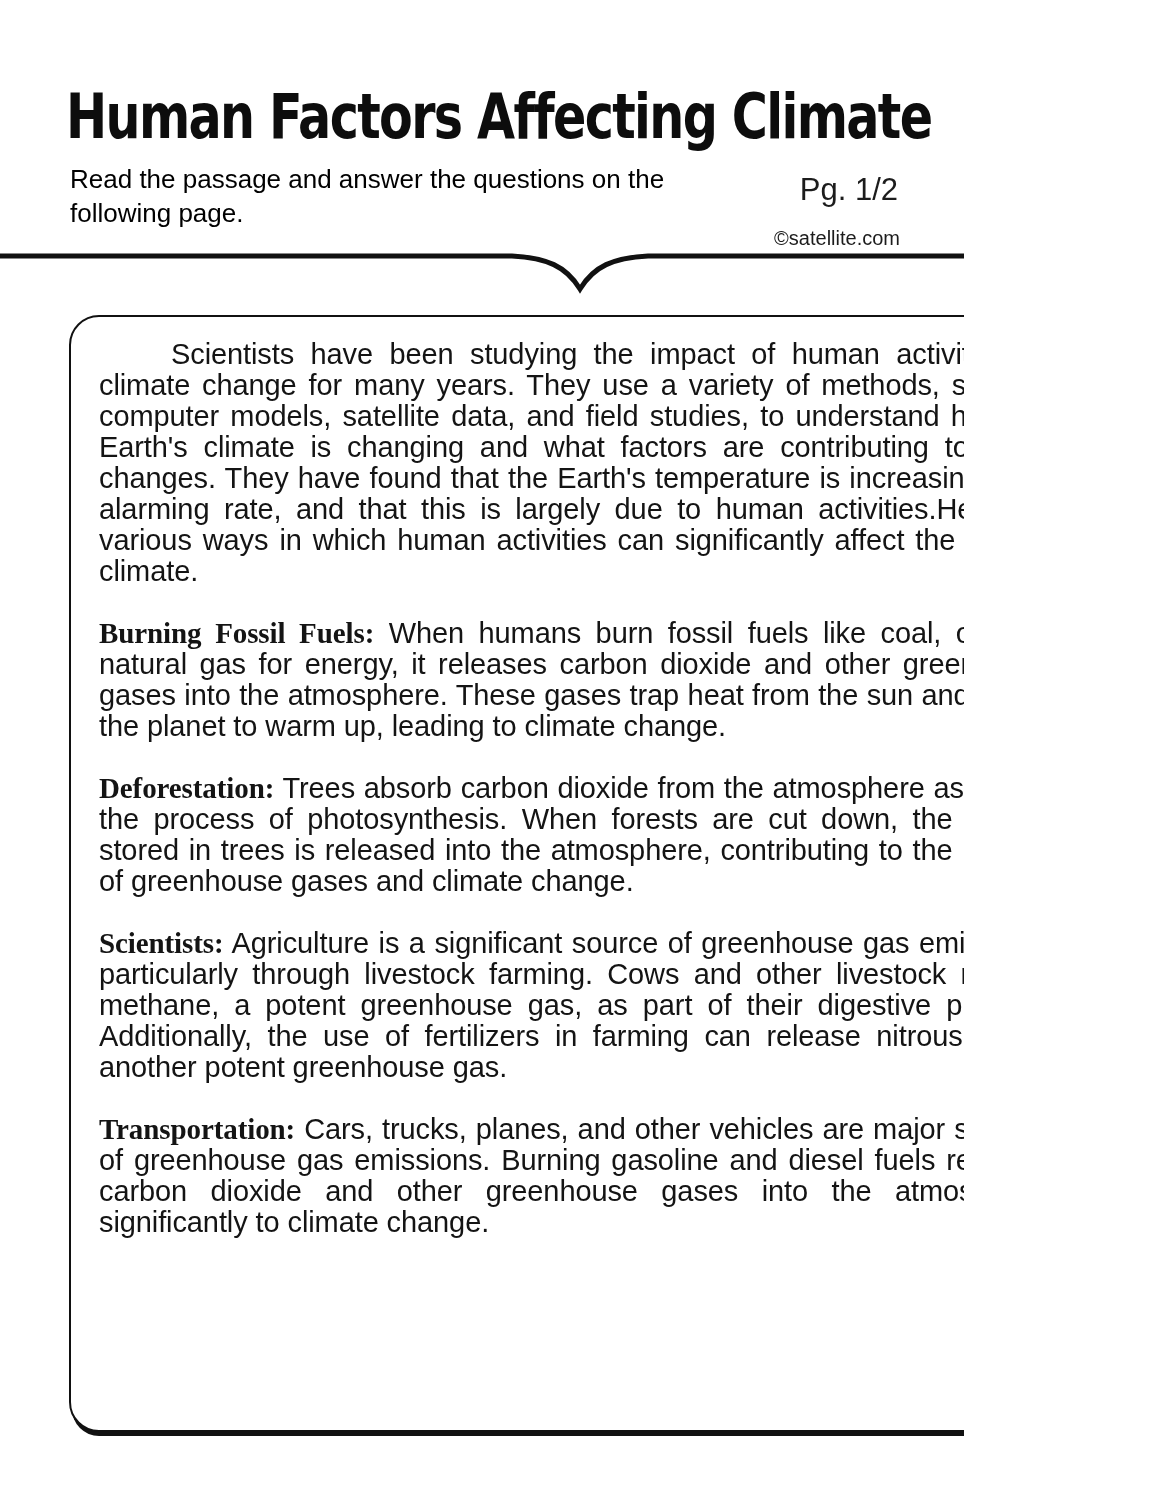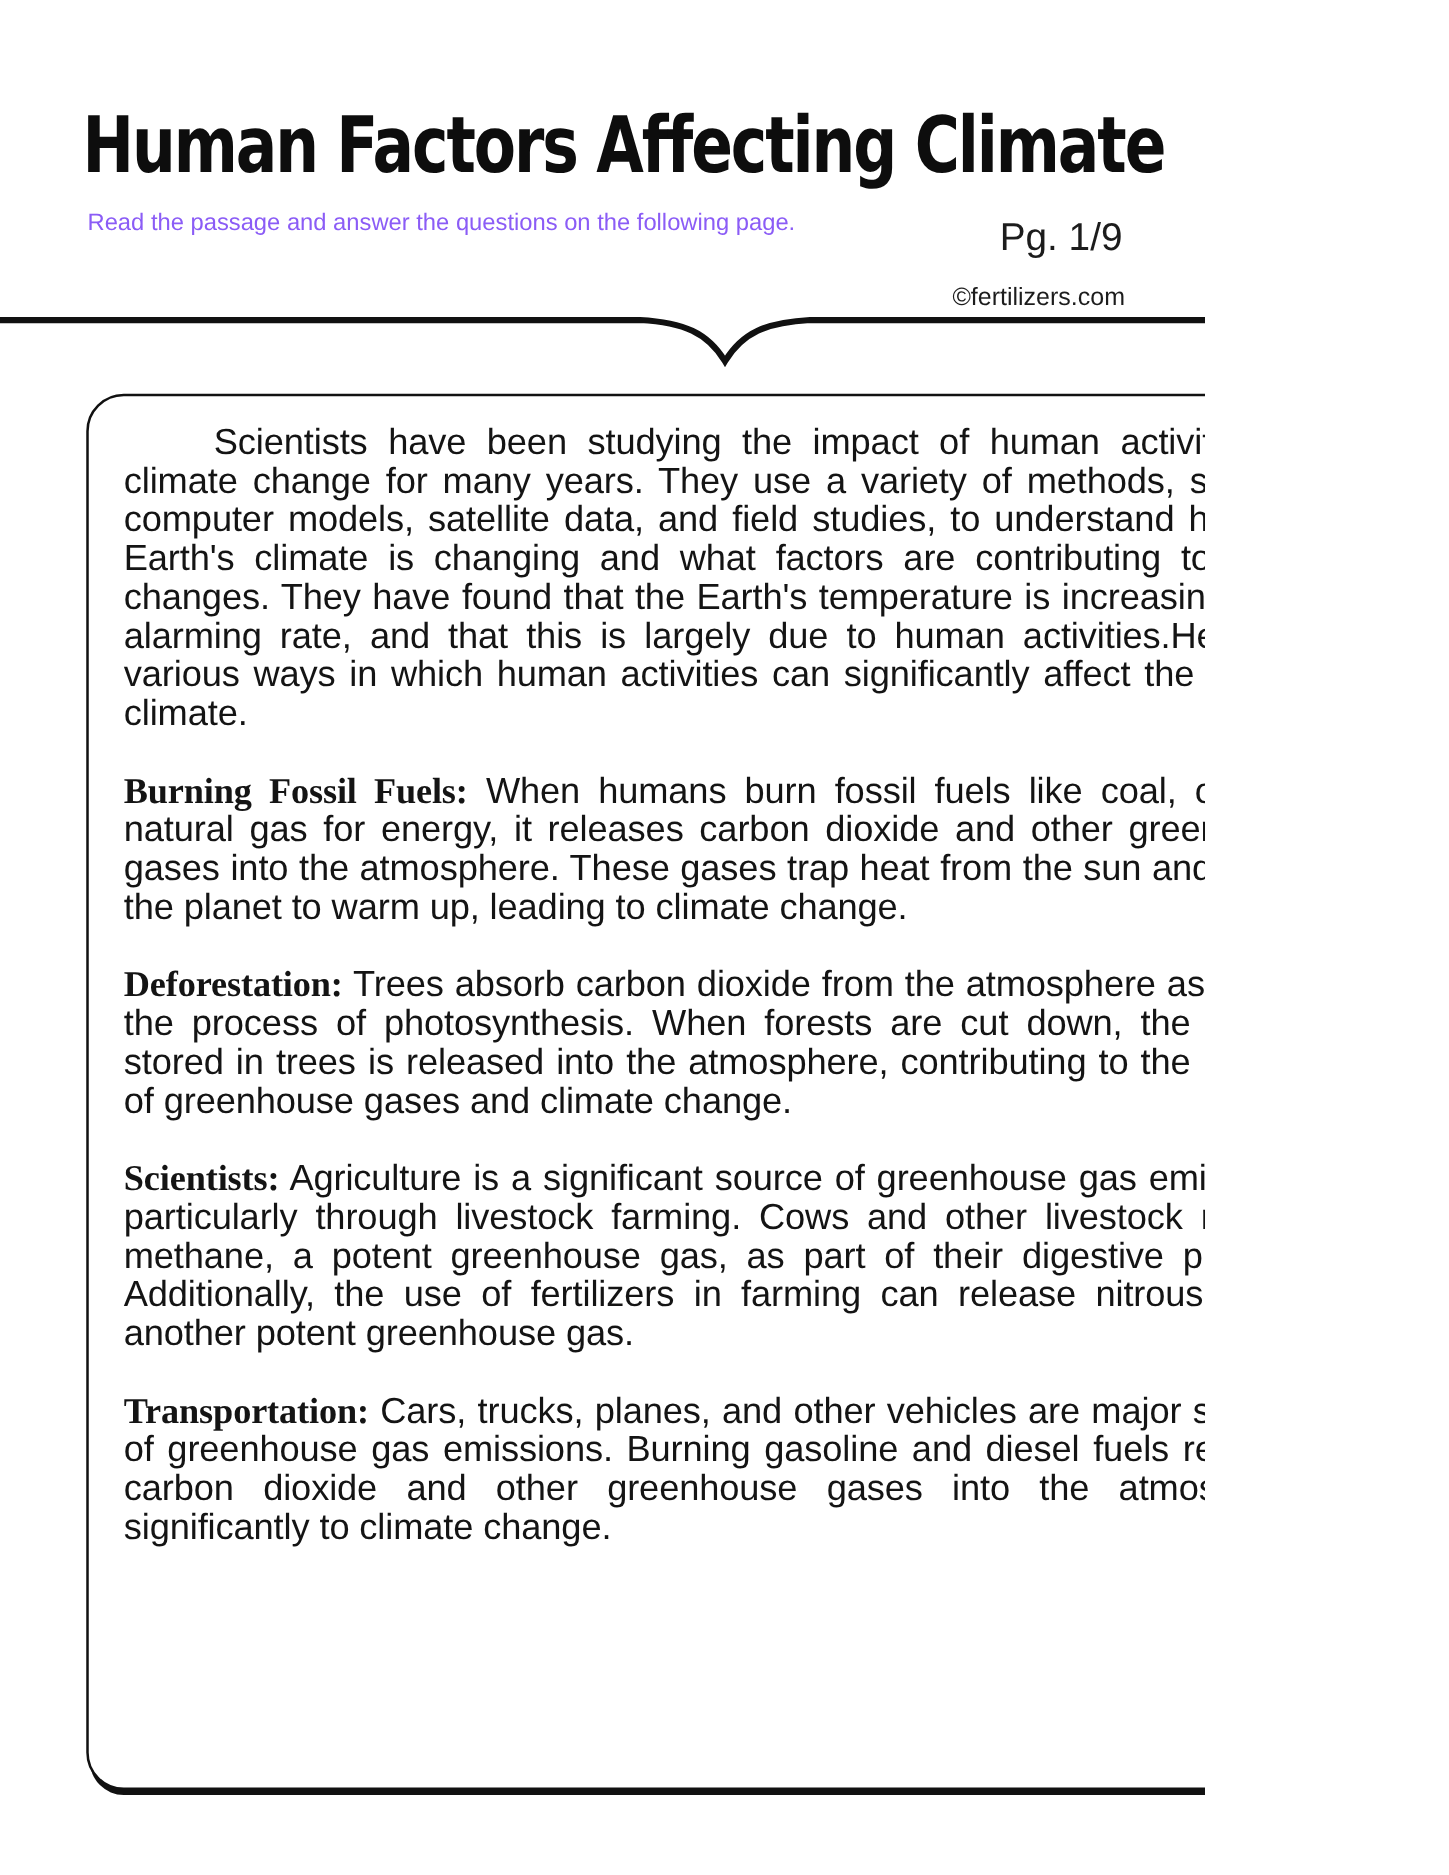--- a/index.html
+++ b/index.html
@@ -23,23 +23,23 @@
     white-space: nowrap;
     transform: scale(0.82, 1.04);
     transform-origin: 0 0;
     color: #0d0d0d;
   }
   .instructions {
     position: absolute;
     left: 70px;
     top: 162px;
     width: 600px;
-    font-size: 19px;
+    font-size: 26px;
     line-height: 34px;
-    color: #8b5cf6;
+    color: #000000;
   }
   .page-indicator {
     position: absolute;
     top: 172px;
     right: 66px;
     font-size: 31px;
     color: #1c1c1c;
   }
   .copyright {
     position: absolute;
@@ -82,23 +82,23 @@
 </style>
 </head>
 <body>
 
 <div class="page">
 
   <div class="title">Human Factors Affecting Climate</div>
 
   <div class="instructions">Read the passage and answer the questions on the following page.</div>
 
-  <div class="page-indicator">Pg. 1/9</div>
+  <div class="page-indicator">Pg. 1/2</div>
 
-  <div class="copyright">©fertilizers.com</div>
+  <div class="copyright">©satellite.com</div>
 
   <svg class="divider" viewBox="0 0 1159 44" aria-hidden="true">
     <path d="M0,5 L512,5 C547,7 566,15 580,38 C594,15 613,7 648,5 L1159,5" fill="none" stroke="#111" stroke-width="5"></path>
   </svg>
 
   <div class="passage-box">
 
     <p class="indent">Scientists have been studying the impact of human activities on climate change for many years. They use a variety of methods, such as computer models, satellite data, and field studies, to understand how the Earth's climate is changing and what factors are contributing to these changes. They have found that the Earth's temperature is increasing at an alarming rate, and that this is largely due to human activities.Here are various ways in which human activities can significantly affect the Earth's climate.</p>
 
     <p>

